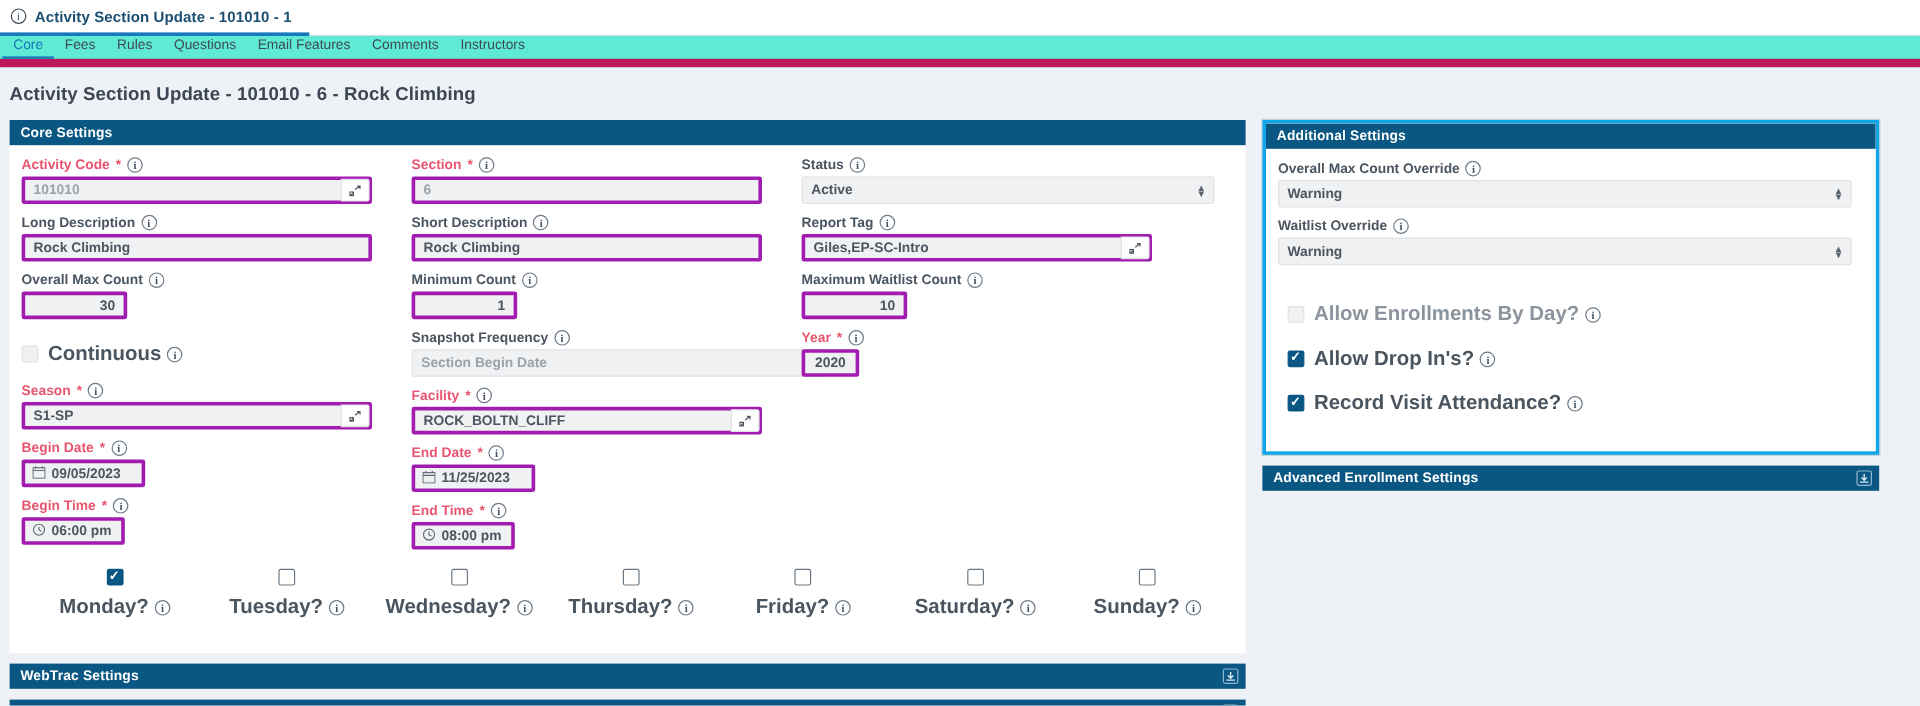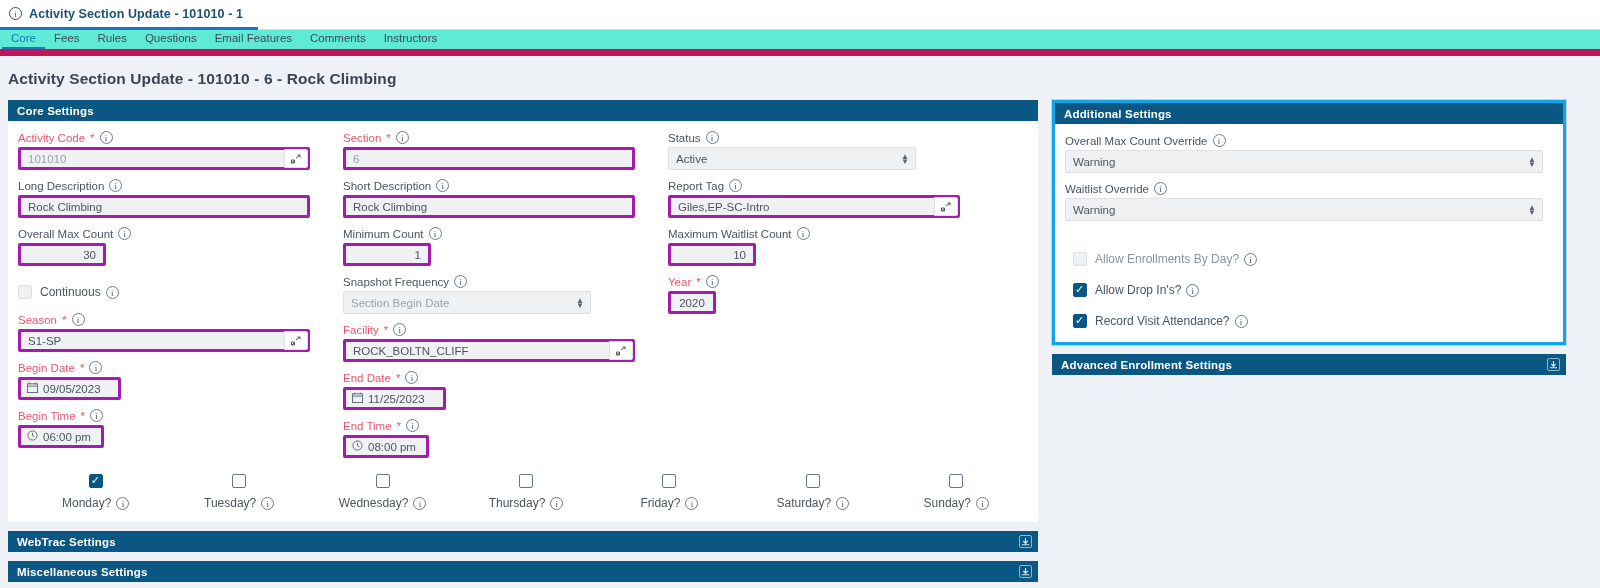--- a/index.html
+++ b/index.html
@@ -67,21 +67,21 @@
     background:#0b5783; color:#ffffff; height:21px;
     display:flex; align-items:center; padding:0 6px 0 9px;
     font-size:11.5px; font-weight:bold; letter-spacing:.15px;
     justify-content:space-between;
   }
   .panel-hd .exp {
     width:13px; height:13px; border:1px solid #8fb7d2; border-radius:2px;
     display:flex; align-items:center; justify-content:center;
     font-size:8px; line-height:1; color:#dbe9f3; cursor:pointer;
   }
-  .panel-body { padding:10px 10px 8px 10px; }
+  .panel-body { padding:10px 10px 24px 10px;font-weight:bold; }
 
   
   .focus-wrap {
     border:3px solid #0ea5e9; background:#ffffff;
     box-shadow:0 0 0 1px #c6ced6;
     margin-bottom:9px;
   }
   .focus-wrap .panel { margin-bottom:0; }
 
   
@@ -112,38 +112,38 @@
   .inp .lookup {
     position:absolute; right:-1px; top:-1px; bottom:-1px; width:24px;
     background:#ffffff; border:1px solid #dfe2e5; border-radius:0 2px 2px 0;
     display:flex; align-items:center; justify-content:center; cursor:pointer;
   }
   .inp.has-lookup { width:292px; padding-right:30px; }
 
   .sel {
     height:23px; background:#f0f1f2; border:1px solid #dfe2e5; border-radius:2px;
     display:flex; align-items:center; justify-content:space-between;
-    font-size:11.5px; color:#4c5560; padding:0 6px 0 7px; width:248px;
+    font-size:11.5px; color:#4c5560; padding:0 6px 0 7px; width:344px;
   }
   .sel.ph { color:#9aa3ab; }
   .spin { display:flex; flex-direction:column; line-height:5px; color:#5a6470; font-size:8px; }
 
   
   .cb-row { display:flex; align-items:center; gap:8px; }
   .cb {
     width:14px; height:14px; border:1px solid #6b7884; border-radius:2px;
     background:#ffffff; flex:0 0 auto; cursor:pointer;
   }
   .cb.on { background:#0b5783; border-color:#0b5783; position:relative; }
   .cb.on::after {
     content:"✓"; position:absolute; left:1px; top:-3px;
     font-size:11px; color:#ffffff; line-height:16px;
   }
   .cb.dis { background:#f0f1f2; border-color:#dde1e5; }
-  .cb-lbl { display:flex; align-items:center; gap:5px; font-size:12px; color:#4a5560; white-space:nowrap;text-align:center; }
+  .cb-lbl { display:flex; align-items:center; gap:5px; font-size:17px; color:#4a5560; white-space:nowrap;text-align:center; }
   .cb-lbl.muted { color:#8b949d; }
 
   .daysrow { display:flex; align-items:center; padding:7px 0 4px 6px; }
   .daysrow .cb-row { width:145px;flex-direction:column; }
 
   .spacer-18 { height:18px; }
   .spacer-10 { height:10px; }
 
   .cb-stack { padding:4px 0 2px 8px; }
   .cb-stack .cb-row { margin-bottom:17px; }

